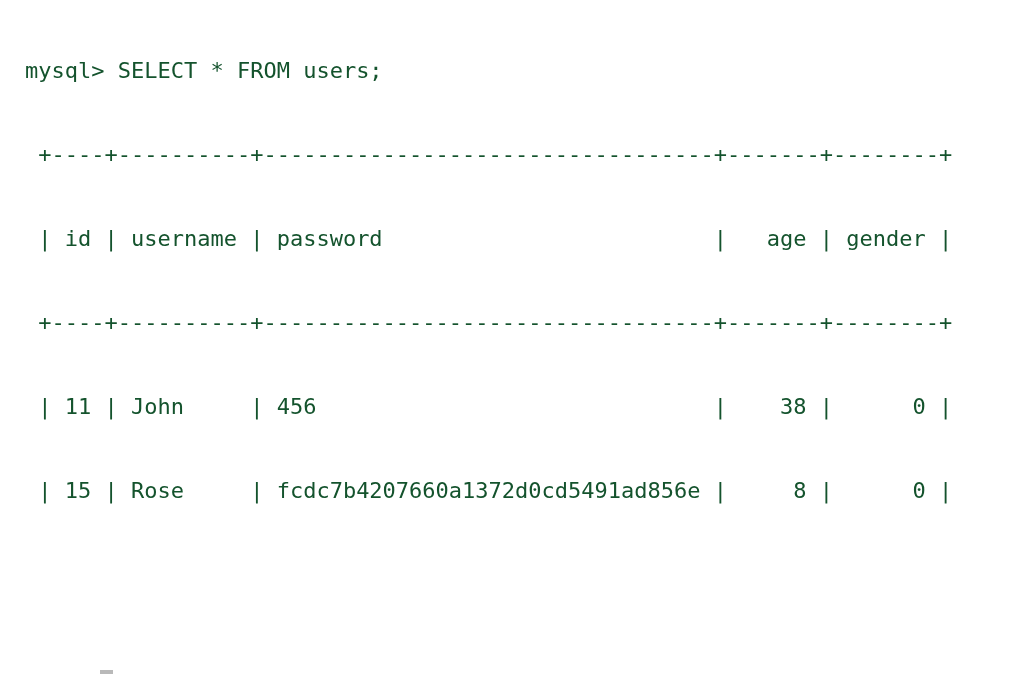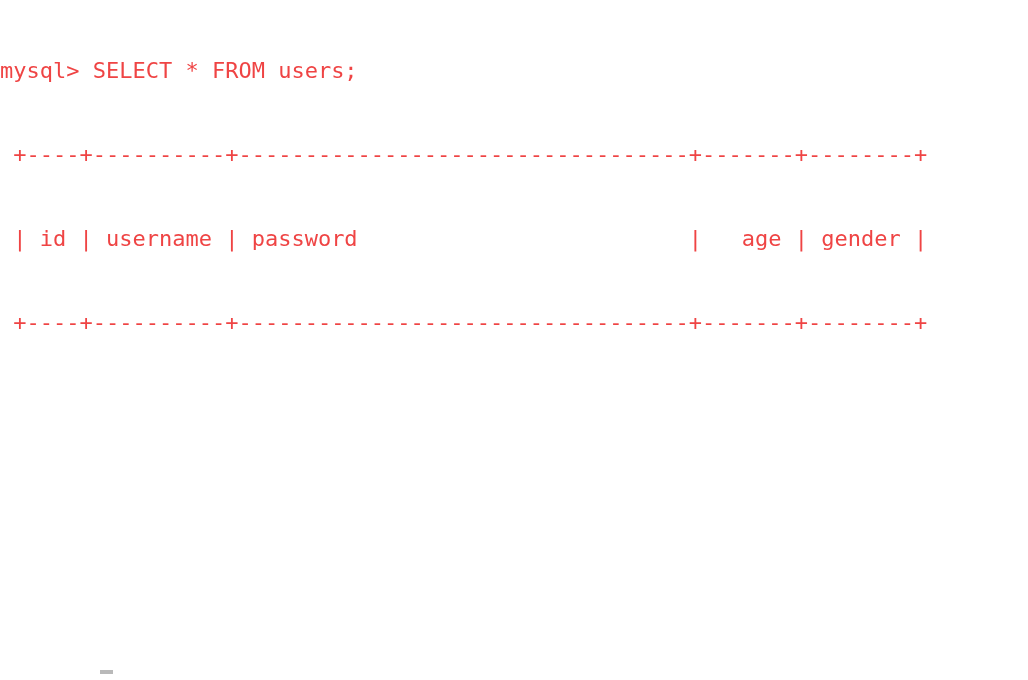--- a/index.html
+++ b/index.html
@@ -42,21 +42,22 @@
     left: 0;
     width: 1028px;
   }
   .tline {
     display: block;
     height: 28px;
     white-space: pre;
     font-family: "DejaVu Sans Mono", "Liberation Mono", monospace;
     font-size: 22px;
     line-height: 28px;
-    color: #ef4444;
+    color: #14532d;
+    margin-left: 25px;
   }
   
   #bottom-remnant {
     position: absolute;
     left: 0;
     top: 664px;
     width: 1028px;
     height: 16px;
     overflow: hidden;
   }
@@ -76,20 +77,22 @@
 
   <div id="scrollback-clip">
     
   </div>
 
   <div id="console-body">
     <span class="tline">mysql&gt; SELECT * FROM users;</span>
     <span class="tline"> +----+----------+----------------------------------+-------+--------+</span>
     <span class="tline"> | id | username | password                         |   age | gender |</span>
     <span class="tline"> +----+----------+----------------------------------+-------+--------+</span>
+    <span class="tline"> | 11 | John     | 456                              |    38 |      0 |</span>
+    <span class="tline"> | 15 | Rose     | fcdc7b4207660a1372d0cd5491ad856e |     8 |      0 |</span>
     
     
     
     
     
     
     
     
     
     

